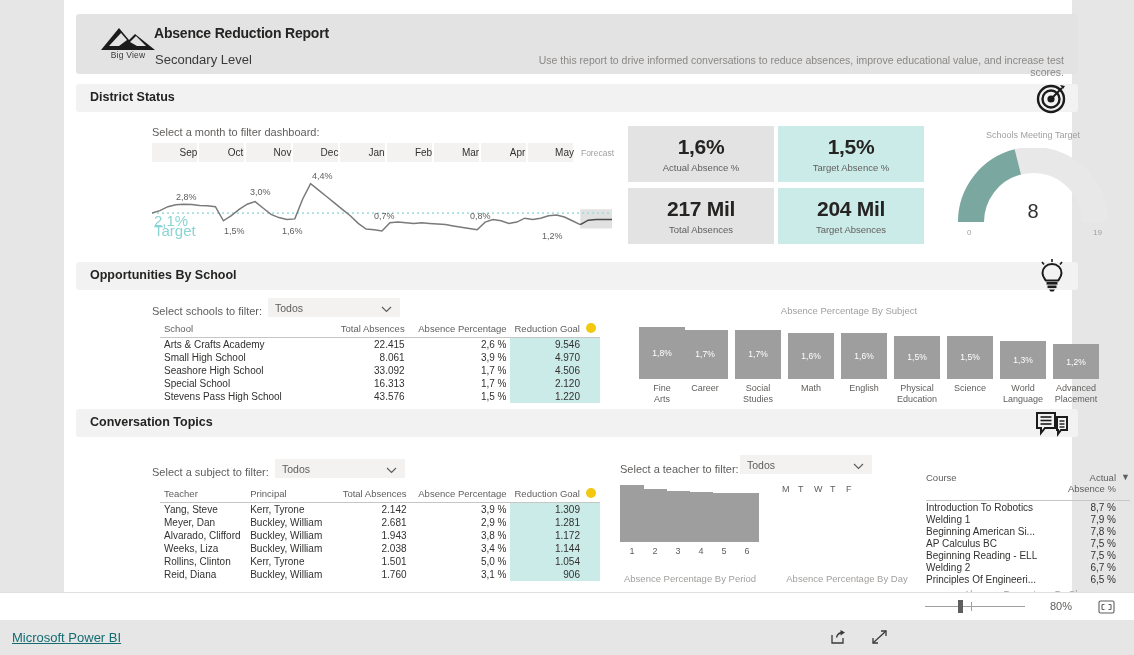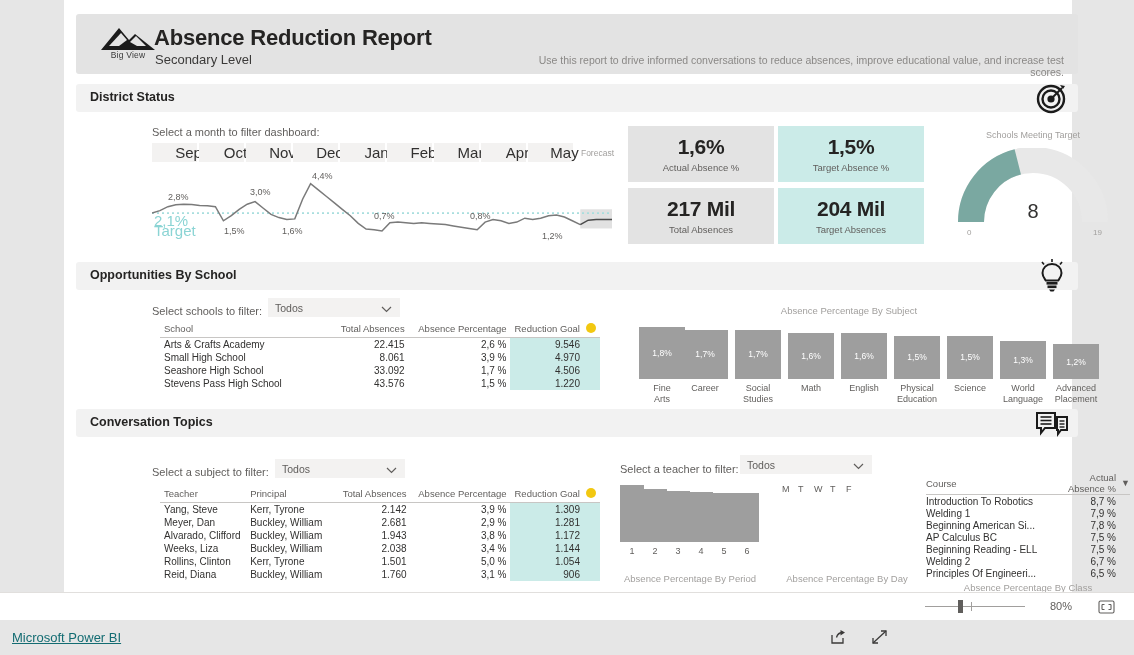--- a/index.html
+++ b/index.html
@@ -31,21 +31,21 @@
     width: 72px; height: 46px;
     text-align: center;
   }
   .logo svg { display: block; margin: 2px auto 0; }
   .logo-text {
     font-size: 8.5px; color: #3a3a3a; letter-spacing: .2px;
     margin-top: -2px;
   }
   .rpt-title {
     position: absolute; left: 78px; top: 11px;
-    font-size: 22px; font-weight: bold; color: #252423;
+    font-size: 14px; font-weight: bold; color: #252423;
     letter-spacing: -.2px;
   }
   .rpt-sub {
     position: absolute; left: 79px; top: 38px;
     font-size: 13px; color: #3b3a39;
   }
   .rpt-note {
     position: absolute; left: 432px; top: 40px;
     width: 556px; text-align: right;
     font-size: 10.5px; color: #8a8886;
@@ -73,21 +73,21 @@
   .viz-title {
     font-size: 9.5px; color: #a19f9d; text-align: center;
   }
 
   
   .slicer-label { position: absolute; left: 0; top: 0; }
   .months { position: absolute; left: 0; top: 17px; display: flex; gap: 2px; }
   .month-btn {
     width: 45px; height: 19px;
     background: #f3f2f1;
-    font-size: 15px; color: #323130;
+    font-size: 10px; color: #323130;
     display: flex; align-items: center; justify-content: center; padding-left: 28px;
   }
   .forecast-btn {
     width: 45px; height: 19px;
     background: transparent;
     font-size: 8.5px; color: #a19f9d;
     display: flex; align-items: center; justify-content: center;
   }
 
   
@@ -178,21 +178,21 @@
   .period-lbl {
     position: absolute; width: 24px; text-align: center;
     font-size: 9px; color: #605e5c;
   }
   .day-lbl { position: absolute; font-size: 9px; color: #605e5c; }
 
   
   .course-tbl { position: absolute; font-size: 10px; color: #323130; }
   .course-hdr {
     display: flex; border-bottom: 1px solid #c8c6c4;
-    font-size: 9.5px; color: #605e5c; padding-bottom: 0; align-items: center;
+    font-size: 9.5px; color: #605e5c; padding-bottom: 6px;
   }
   .course-row { display: flex; padding: 0.5px 0; }
   .course-name { width: 128px; }
   .course-pct { width: 62px; text-align: right; }
   .sort-caret { width: 14px; text-align: right; color: #605e5c; font-size: 9px; }
 
   
   .toolbar {
     position: absolute; left: 0; top: 592px;
     width: 1134px; height: 28px;
@@ -280,21 +280,21 @@
 
       <div class="linechart">
         <svg id="trend-svg" width="460" height="78" viewBox="0 0 460 78">
           <rect id="fc-band" x="428.2758620689655" y="41.28" width="31.724137931034477" height="19.200000000000003" fill="#c8c8c8" opacity="0.55"></rect>
           <line id="target-line" x1="0" y1="45.12" x2="460" y2="45.12" stroke="#a8dede" stroke-width="1.6" stroke-dasharray="2 3"></line>
           <polyline id="trend-path" fill="none" stroke="#7a7a7a" stroke-width="1.5" points="0.0,45.1 7.9,42.6 15.9,38.7 23.8,36.8 31.7,36.2 39.7,36.4 47.6,37.4 55.5,37.7 63.4,38.7 71.4,52.8 79.3,47.7 87.2,41.3 95.2,36.2 103.1,33.6 111.0,40.0 119.0,46.4 126.9,49.6 134.8,51.5 142.8,50.9 150.7,31.0 158.6,15.7 166.6,22.1 174.5,28.5 182.4,34.9 190.3,41.3 198.3,47.7 206.2,55.4 214.1,61.1 222.1,61.8 230.0,63.0 237.9,54.7 245.9,54.1 253.8,54.7 261.7,55.4 269.7,54.7 277.6,55.4 285.5,56.0 293.4,56.6 301.4,57.9 309.3,59.2 317.2,60.5 325.2,61.8 333.1,54.1 341.0,51.5 349.0,52.8 356.9,55.4 364.8,54.1 372.8,50.2 380.7,51.5 388.6,50.2 396.6,47.7 404.5,47.0 412.4,49.0 420.3,52.8 428.3,56.6"></polyline>
           <polyline id="fc-path" fill="none" stroke="#4a4a4a" stroke-width="1.5" points="428.3,56.6 436.2,52.2 444.1,51.5 452.1,51.5 460.0,51.5"></polyline>
         </svg>
         <div class="target-lbl" style="left:2px; top:44px;">2,1%</div>
         <div class="target-lbl" style="left:2px; top:54px;">Target</div>
-        <div class="dlabel" style="left:16px; top:24px;">2,8%</div>
+        <div class="dlabel" style="left:24px; top:24px;">2,8%</div>
         <div class="dlabel" style="left:72px; top:58px;">1,5%</div>
         <div class="dlabel" style="left:98px; top:19px;">3,0%</div>
         <div class="dlabel" style="left:130px; top:58px;">1,6%</div>
         <div class="dlabel" style="left:160px; top:3px;">4,4%</div>
         <div class="dlabel" style="left:222px; top:43px;">0,7%</div>
         <div class="dlabel" style="left:318px; top:43px;">0,8%</div>
         <div class="dlabel" style="left:390px; top:63px;">1,2%</div>
       </div>
     </div>
 
@@ -380,20 +380,27 @@
             <td>8.061</td>
             <td>3,9 %</td>
             <td class="goalcell">4.970</td>
             <td class="goalcell"></td>
           </tr>
           <tr>
             <td class="l">Seashore High School</td>
             <td>33.092</td>
             <td>1,7 %</td>
             <td class="goalcell">4.506</td>
+            <td class="goalcell"></td>
+          </tr>
+          <tr>
+            <td class="l">Special School</td>
+            <td>16.313</td>
+            <td>1,7 %</td>
+            <td class="goalcell">2.120</td>
             <td class="goalcell"></td>
           </tr>
           <tr>
             <td class="l">Stevens Pass High School</td>
             <td>43.576</td>
             <td>1,5 %</td>
             <td class="goalcell">1.220</td>
             <td class="goalcell"></td>
           </tr>
         </tbody>

